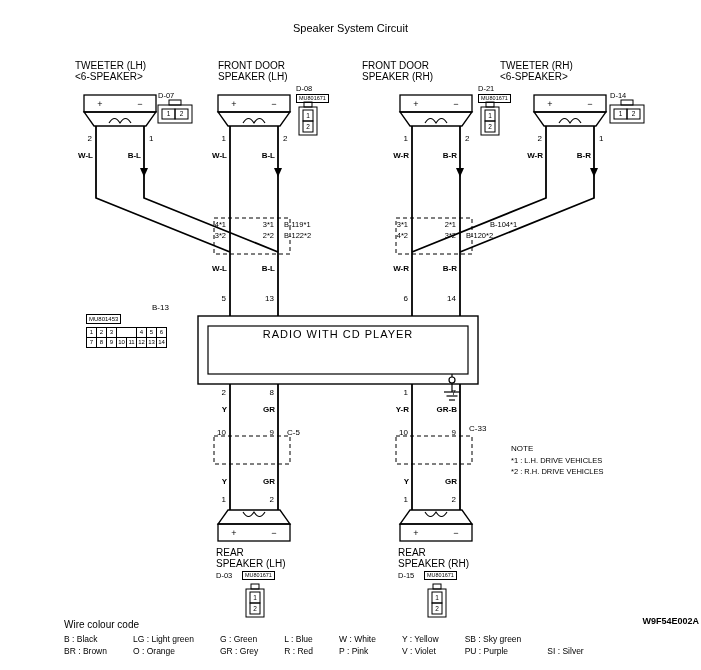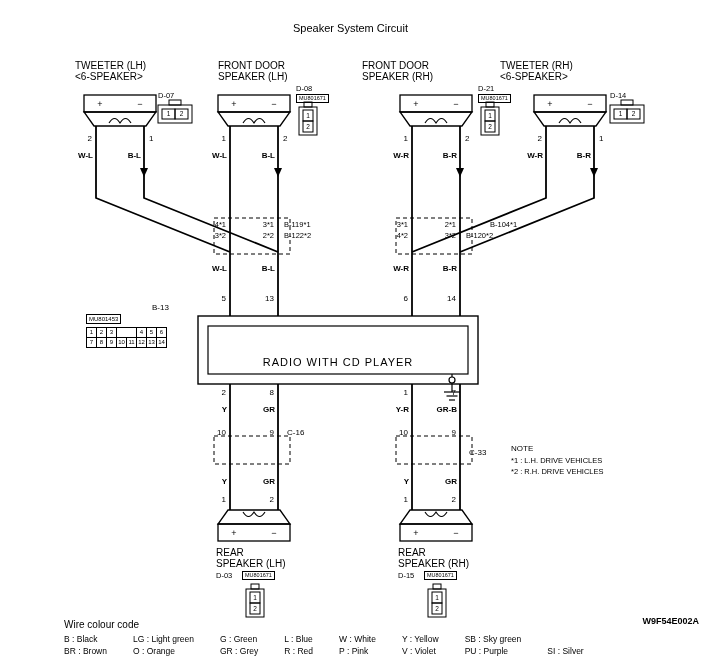--- a/index.html
+++ b/index.html
@@ -15,21 +15,21 @@
   .f75{font-size:7.5px;line-height:9px}
   .f9{font-size:9px;line-height:10px}
   .f6{font-size:6px;line-height:8px}
   .f55{font-size:5.5px;line-height:7px}
   .pbox{border:1px solid #000;padding:0 2px}
   .cell10{position:absolute;width:13px;height:10px;line-height:10px;text-align:center;font-size:6.5px}
   .cell11{position:absolute;width:10px;height:11px;line-height:11px;text-align:center;font-size:6.5px}
   #page-title{position:absolute;left:0;top:22px;width:701px;text-align:center;font-size:11px;font-weight:normal}
   .grid{position:absolute;border-collapse:collapse;font-size:6px}
   .grid td{border:1px solid #000;width:10px;min-width:10px;height:10px;text-align:center;padding:0;line-height:9px}
-  #radio-label{position:absolute;left:208px;top:338px;width:260px;height:48px;display:flex;
+  #radio-label{position:absolute;left:208px;top:310px;width:260px;height:48px;display:flex;
                align-items:center;justify-content:center;font-size:11px;letter-spacing:1px}
   #legend-grid{position:absolute;left:64px;top:633px;display:grid;grid-template-columns:repeat(8,auto);
                column-gap:26px;font-size:8.5px;line-height:12px}
 </style>
 </head>
 <body>
 
 <div id="page">
 
   <svg id="wiring-svg" width="701" height="670" viewBox="0 0 701 670">
@@ -261,24 +261,24 @@
   <div class="L ra" style="left:408px;top:388px">1</div>
   <div class="L ra" style="left:456px;top:388px">7</div>
 
   <div class="L b ra" style="left:227px;top:405px">Y</div>
   <div class="L b ra" style="left:275px;top:405px">GR</div>
   <div class="L b ra" style="left:409px;top:405px">Y-R</div>
   <div class="L b ra" style="left:457px;top:405px">GR-B</div>
 
   <div class="L ra" style="left:226px;top:428px">10</div>
   <div class="L ra" style="left:274px;top:428px">9</div>
-  <div class="L" style="left:287px;top:428px">C-16</div>
+  <div class="L" style="left:287px;top:428px">C-5</div>
   <div class="L ra" style="left:408px;top:428px">10</div>
   <div class="L ra" style="left:456px;top:428px">9</div>
-  <div class="L" style="left:469px;top:448px">C-33</div>
+  <div class="L" style="left:469px;top:424px">C-33</div>
 
   <div class="L b ra" style="left:227px;top:477px">Y</div>
   <div class="L b ra" style="left:275px;top:477px">GR</div>
   <div class="L b ra" style="left:409px;top:477px">Y</div>
   <div class="L b ra" style="left:457px;top:477px">GR</div>
 
   <div class="L ra" style="left:226px;top:495px">1</div>
   <div class="L ra" style="left:274px;top:495px">2</div>
   <div class="L ra" style="left:408px;top:495px">1</div>
   <div class="L ra" style="left:456px;top:495px">2</div>

